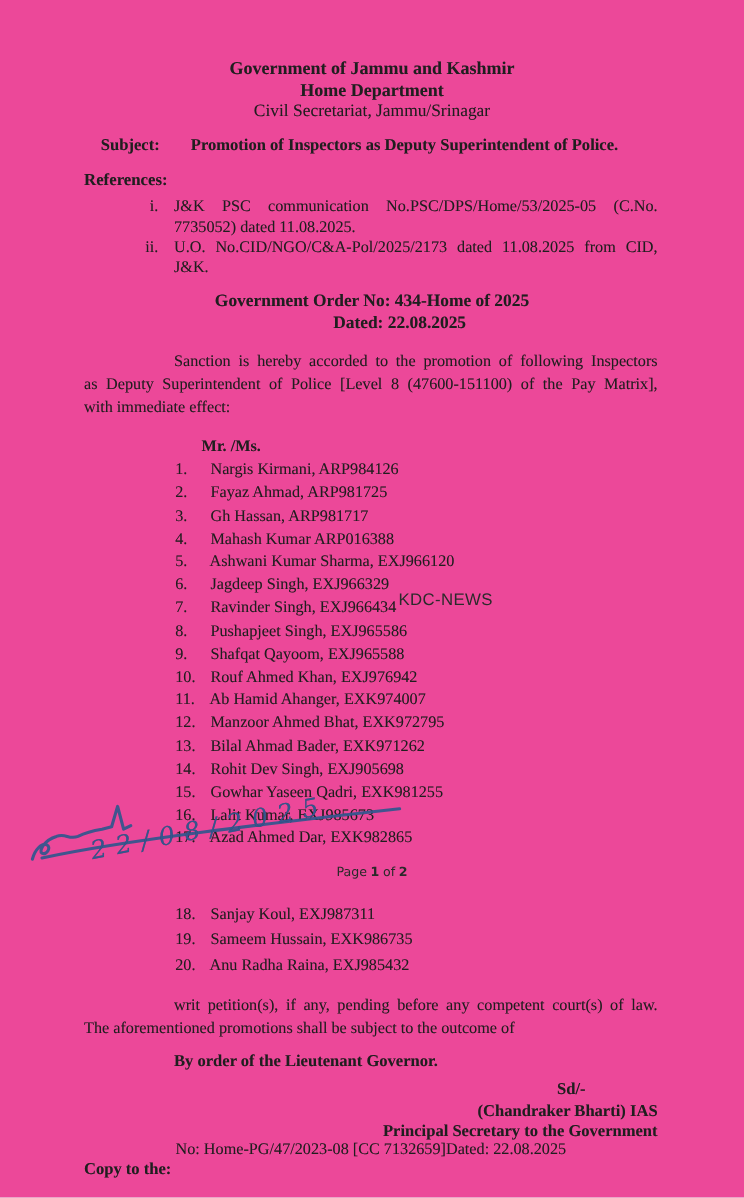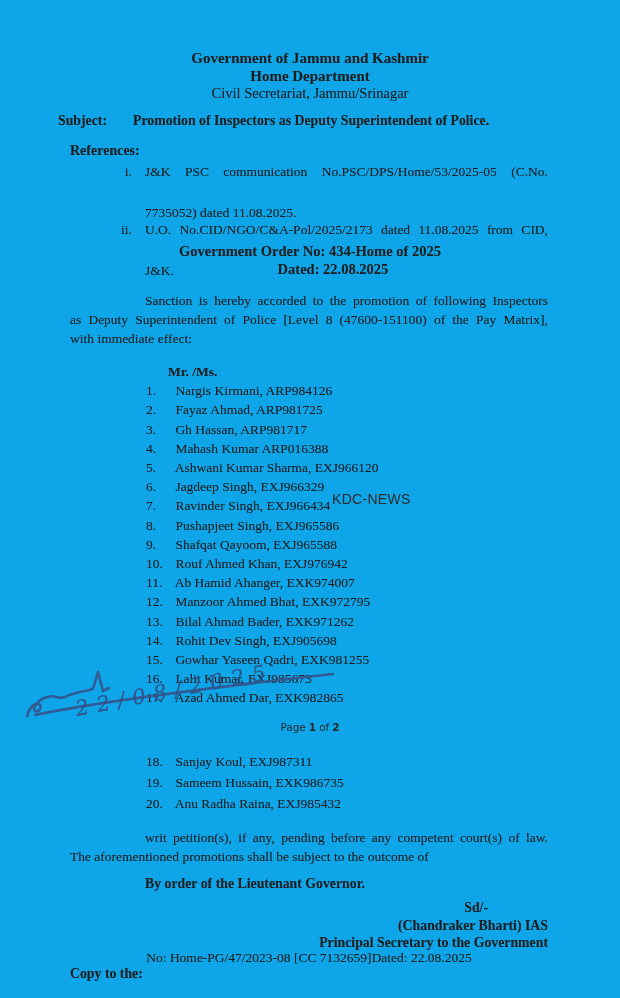--- a/index.html
+++ b/index.html
@@ -1,46 +1,46 @@
 <!DOCTYPE html>
 <html><head>
 <meta charset="utf-8">
 <style>
   html,body{margin:0;padding:0;background:#e9e9e9;}
   .page{
     position:relative;
     width:620px;height:998px;
     margin:0 auto;
-    background:#0ea5e9;
+    background:#ec4899;
     font-family:"Liberation Serif",serif;
     color:#1f1f1f;
     font-size:13.5px;
     overflow:hidden;
     text-shadow:0 0 .4px rgba(0,0,0,.28);
   }
   .abs{position:absolute;}
 
   
   .hdr{left:0;right:0;top:50px;line-height:17.5px;text-align:center;}
   .hdr .h1,.hdr .h2{font-weight:700;font-size:15px;}
   .hdr .h3{font-size:14.5px;}
 
   
-  .subject{left:58px;top:113px;width:478px;display:flex;font-weight:700;font-size:13.8px;}
+  .subject{left:84px;top:113px;width:478px;display:flex;font-weight:700;font-size:13.8px;}
   .subject .lbl{width:75px;flex:0 0 75px;}
 
   .ref-label{left:70px;top:143px;font-weight:700;font-size:14px;}
 
   
   .refs{left:108px;top:163px;width:440px;line-height:17px;}
   .ref-item{display:flex;}
   .ref-num{flex:0 0 24px;text-align:right;padding-right:13px;}
   .ref-text{width:403px;}
   .ref-text .pline{text-align:justify;text-align-last:justify;}
-  .ref-text .pline:last-child{text-align-last:left;margin-top:24px;}
+  .ref-text .pline:last-child{text-align-last:left;}
 
   
   .order{left:0;right:0;top:243px;line-height:17.5px;text-align:center;font-weight:700;font-size:14.5px;}
   .order .order-date{position:relative;left:23px;}
 
   
   .para{left:70px;width:478px;}
   .para .pline{text-align:justify;text-align-last:justify;}
   .para .pline:last-child{text-align-last:left;}
   .para.indent-first div.pline:first-of-type{padding-left:75px;}

